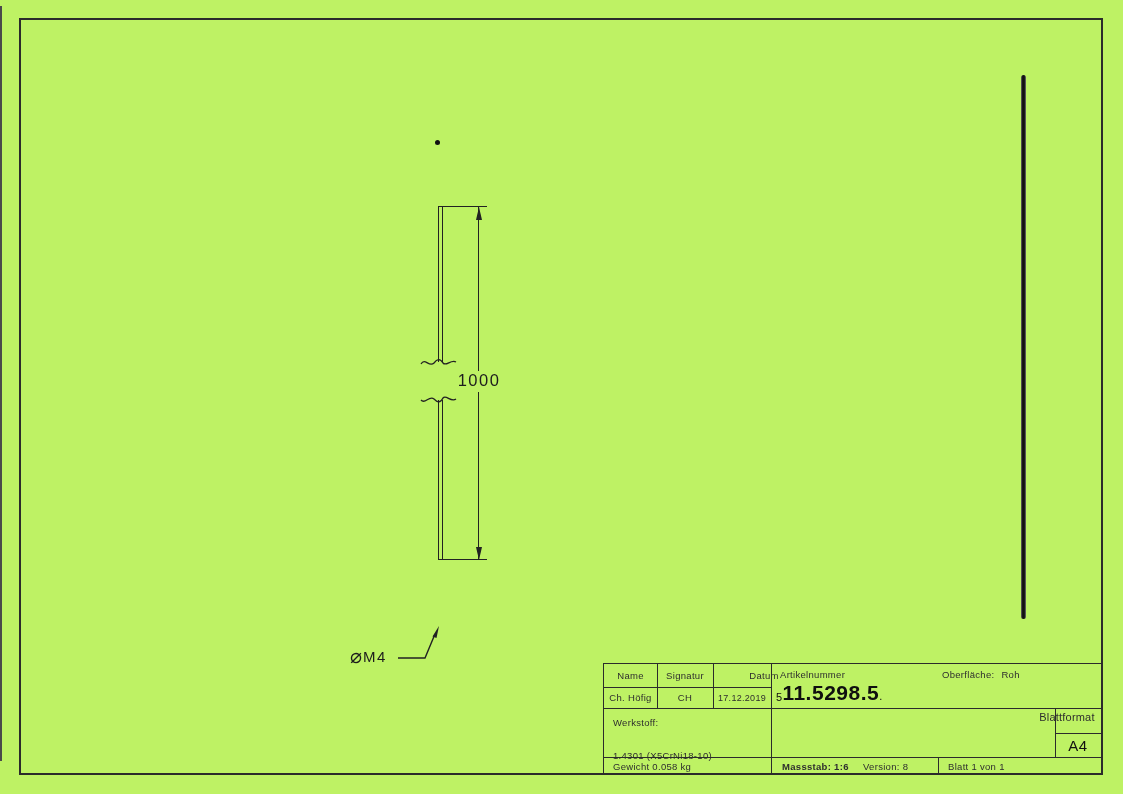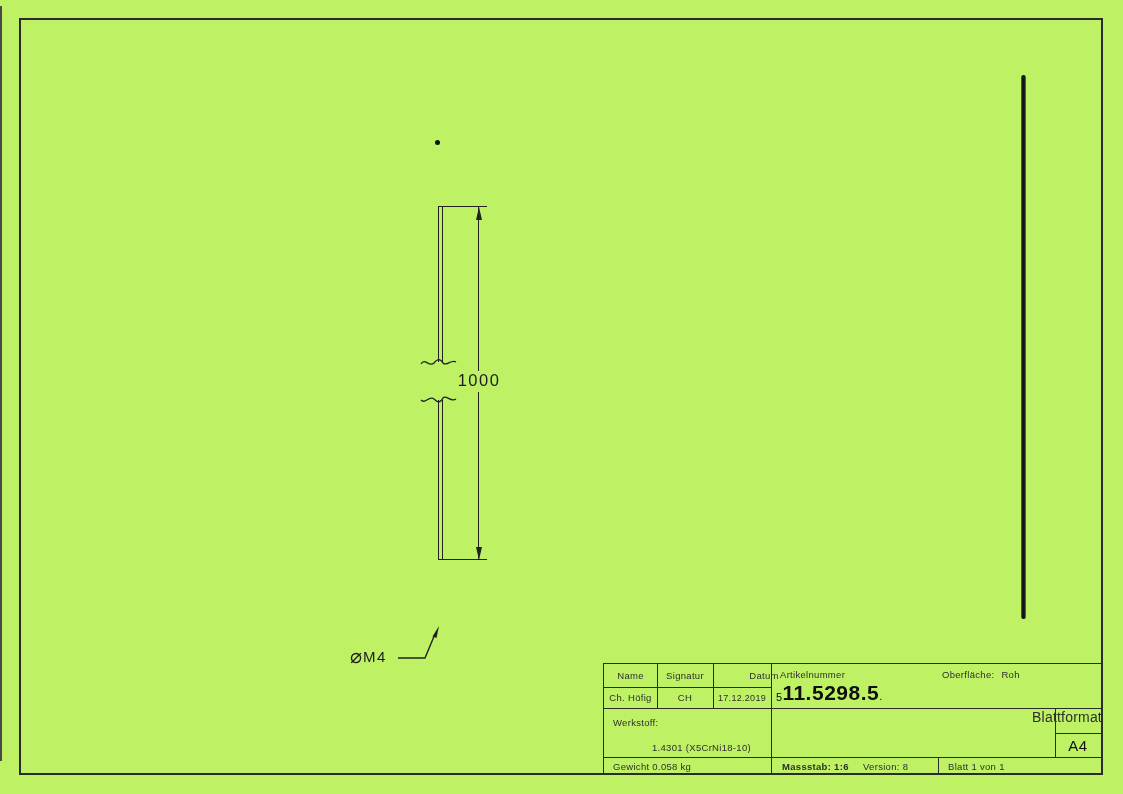--- a/index.html
+++ b/index.html
@@ -81,22 +81,22 @@
   .c-sig-v    { left:53px;  top:23px; width:56px;  height:21px; }
   .c-datum-v  { left:109px; top:23px; width:58px;  height:21px; font-size:9px; }
   .lbl-artikel { position:absolute; left:176px; top:5px; }
   .lbl-oberfl  { position:absolute; left:338px; top:5px; }
   .lbl-oberfl .val { margin-left:7px; }
   .artikel-num { position:absolute; left:172px; top:17px; white-space:nowrap; color:#0f0f0f; }
   .artikel-num .pre  { font-size:11px; vertical-align:-1px; }
   .artikel-num .main { font-size:21px; font-weight:bold; letter-spacing:0.5px; font-family:"Liberation Sans", sans-serif; }
   .artikel-num .suf  { font-size:11px; }
   .lbl-werkstoff  { position:absolute; left:9px; top:53px; }
-  .val-werkstoff  { position:absolute; left:9px; top:78px;margin-left:39px; }
-  .c-blattformat  { left:451px; top:40px; width:24px; height:25px; font-size:14px; letter-spacing:0.2px; }
+  .val-werkstoff  { position:absolute; left:9px; top:86px; }
+  .c-blattformat  { left:451px; top:40px; width:24px; height:25px; font-size:11px; letter-spacing:0.2px; }
   .c-a4           { left:451px; top:69px; width:46px; height:24px; font-size:15px; letter-spacing:0.5px; color:#111; }
   .row-bottom { position:absolute; top:96px; height:13px; display:flex; align-items:center; }
   .c-gewicht  { left:9px; }
   .c-massstab { left:178px;font-weight:bold; }
   .c-version  { left:259px; }
   .c-blatt    { left:344px; }
 </style>
 </head>
 <body>
 

